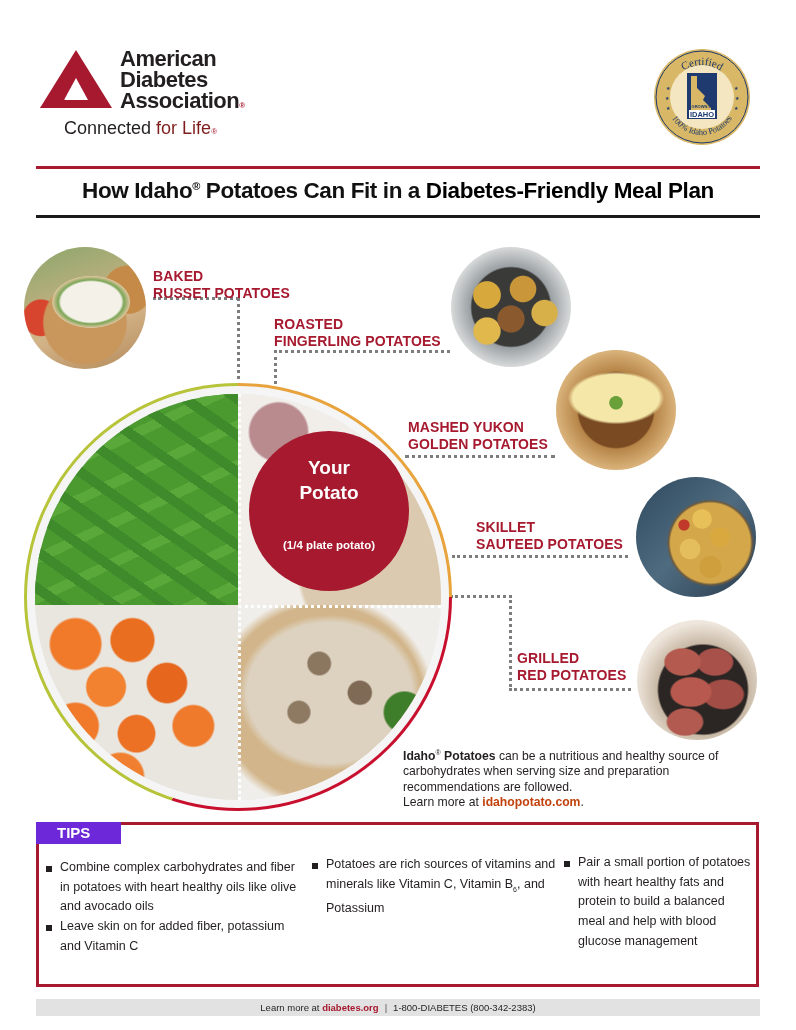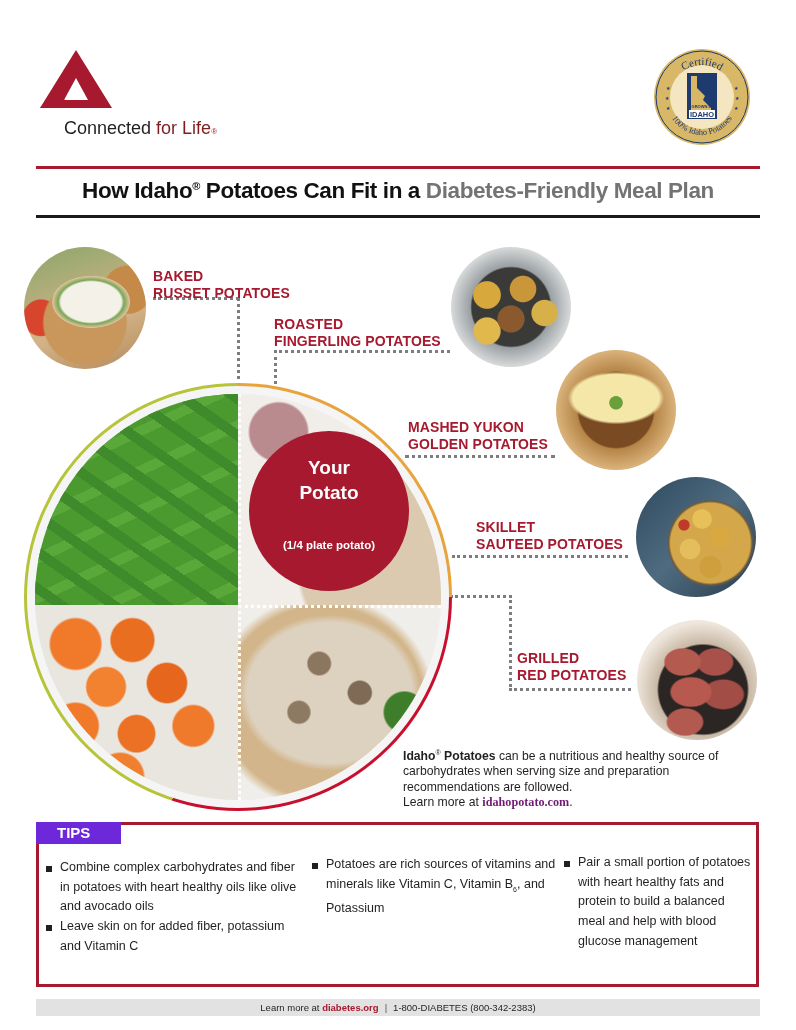--- a/index.html
+++ b/index.html
@@ -15,21 +15,21 @@
   .ada-tag { position: absolute; left: 24px; top: 72px; font-size: 18px; color: #231f20; white-space: nowrap; }
   .ada-tag .red { color: #7f1d1d; }
   .ada-tag .reg { font-size: 8px; color: #a6192e; }
 
   .seal { left: 653px; top: 48px; width: 98px; height: 98px; }
 
   
   .rule-red { left: 36px; top: 166px; width: 724px; height: 3px; background: #a6192e; }
   .rule-black { left: 36px; top: 215px; width: 724px; height: 3px; background: #1a1a1a; }
   .title { left: 36px; top: 178px; width: 724px; text-align: center; font-weight: bold; font-size: 22.5px; letter-spacing: -0.4px; white-space: nowrap; color: #111; }
-  .title .red { color: #737373; text-align: center; }
+  .title .red { color: #000000; text-align: center; }
   .title sup { font-size: 11px; }
 
   
   .photo { border-radius: 50%; overflow: hidden; }
   .ph-baked { left: 24px; top: 247px; width: 122px; height: 122px;
     background: radial-gradient(ellipse 45% 30% at 55% 45%, #f4f1e8 0 55%, #7ba656 60%, #d9c39a 70%, transparent 72%),
                 radial-gradient(circle at 50% 62%, #c9965b 0 42%, transparent 44%),
                 radial-gradient(circle at 14% 58%, #d8452f 0 14%, transparent 15%),
                 radial-gradient(circle at 85% 35%, #c68a48 0 18%, transparent 19%),
                 linear-gradient(160deg, #8aa66a, #d3b489 60%, #b48a5a); }
@@ -112,21 +112,21 @@
   .plate-dh { position: absolute; left: 50%; top: 52%; width: 50%; height: 0; border-top: 3px dotted #ffffff; }
 
   .plan-circle { left: 249px; top: 431px; width: 160px; height: 160px; border-radius: 50%; background: #a6192e; color: #fff; text-align: center; }
   .plan-title { position: absolute; left: 0; right: 0; top: 24px; font-weight: bold; font-size: 19px; line-height: 25px; }
   .plan-sub { position: absolute; left: 0; right: 0; top: 108px; font-size: 11.5px; font-weight: bold; }
 
   
   .info { left: 403px; top: 745px; width: 330px; font-size: 12.2px; line-height: 15.4px; color: #231f20; }
   .info b { font-weight: bold; }
   .info sup { font-size: 7px; }
-  .info .link { color: #701a75; font-weight: bold; font-family: Liberation Serif, serif; }
+  .info .link { color: #c2410c; font-weight: bold; }
 
   
   .tips-box { left: 36px; top: 822px; width: 723px; height: 165px; border: 3px solid #a6192e; }
   .tips-tab { left: 36px; top: 822px; width: 85px; height: 22px; background: #6d28d9; color: #fff; font-weight: bold; font-size: 15px; line-height: 22px; padding-left: 21px; }
   .tip-col { font-size: 12.5px; line-height: 19.7px; color: #231f20; }
   .tip-col ul { list-style: none; }
   .tip-col li { position: relative; padding-left: 14px; }
   .tip-col li::before { content: ""; position: absolute; left: 0; top: 8px; width: 6px; height: 6px; background: #231f20; }
   .tip-col sub { font-size: 7px; }
   .tc1 { left: 46px; top: 858px; width: 260px; }
@@ -140,20 +140,25 @@
 </style>
 </head>
 <body>
 
 <div class="abs ada-logo">
   <svg class="ada-tri" width="72" height="58" viewBox="0 0 72 58">
     <polygon points="36,0 72,58 0,58" fill="#a6192e"></polygon>
     <polygon points="36,28 48,50 24,50" fill="#ffffff"></polygon>
     <polygon points="0,58 30,58 18,40" fill="#a6192e"></polygon>
   </svg>
+  <div class="ada-words">
+    <div>American</div>
+    <div>Diabetes</div>
+    <div><span>Association</span><span class="reg">®</span></div>
+  </div>
   <div class="ada-tag">
     <span>Connected</span>
     <span class="red">for Life</span><span class="reg">®</span>
   </div>
 </div>
 
 <div class="abs seal">
   <svg width="98" height="98" viewBox="0 0 98 98">
     <circle cx="49" cy="49" r="48" fill="#d8b866"></circle>
     <circle cx="49" cy="49" r="46" fill="none" stroke="#1f3a6e" stroke-width="1"></circle>

